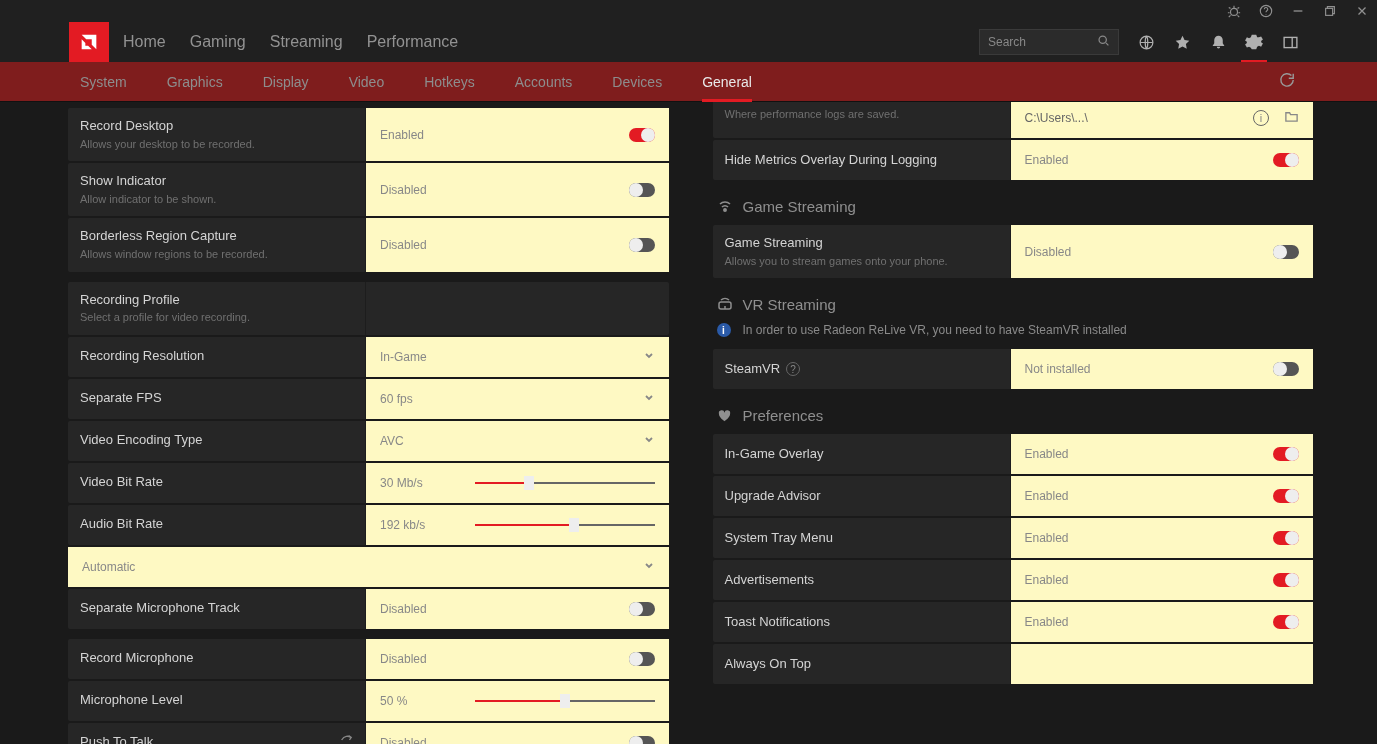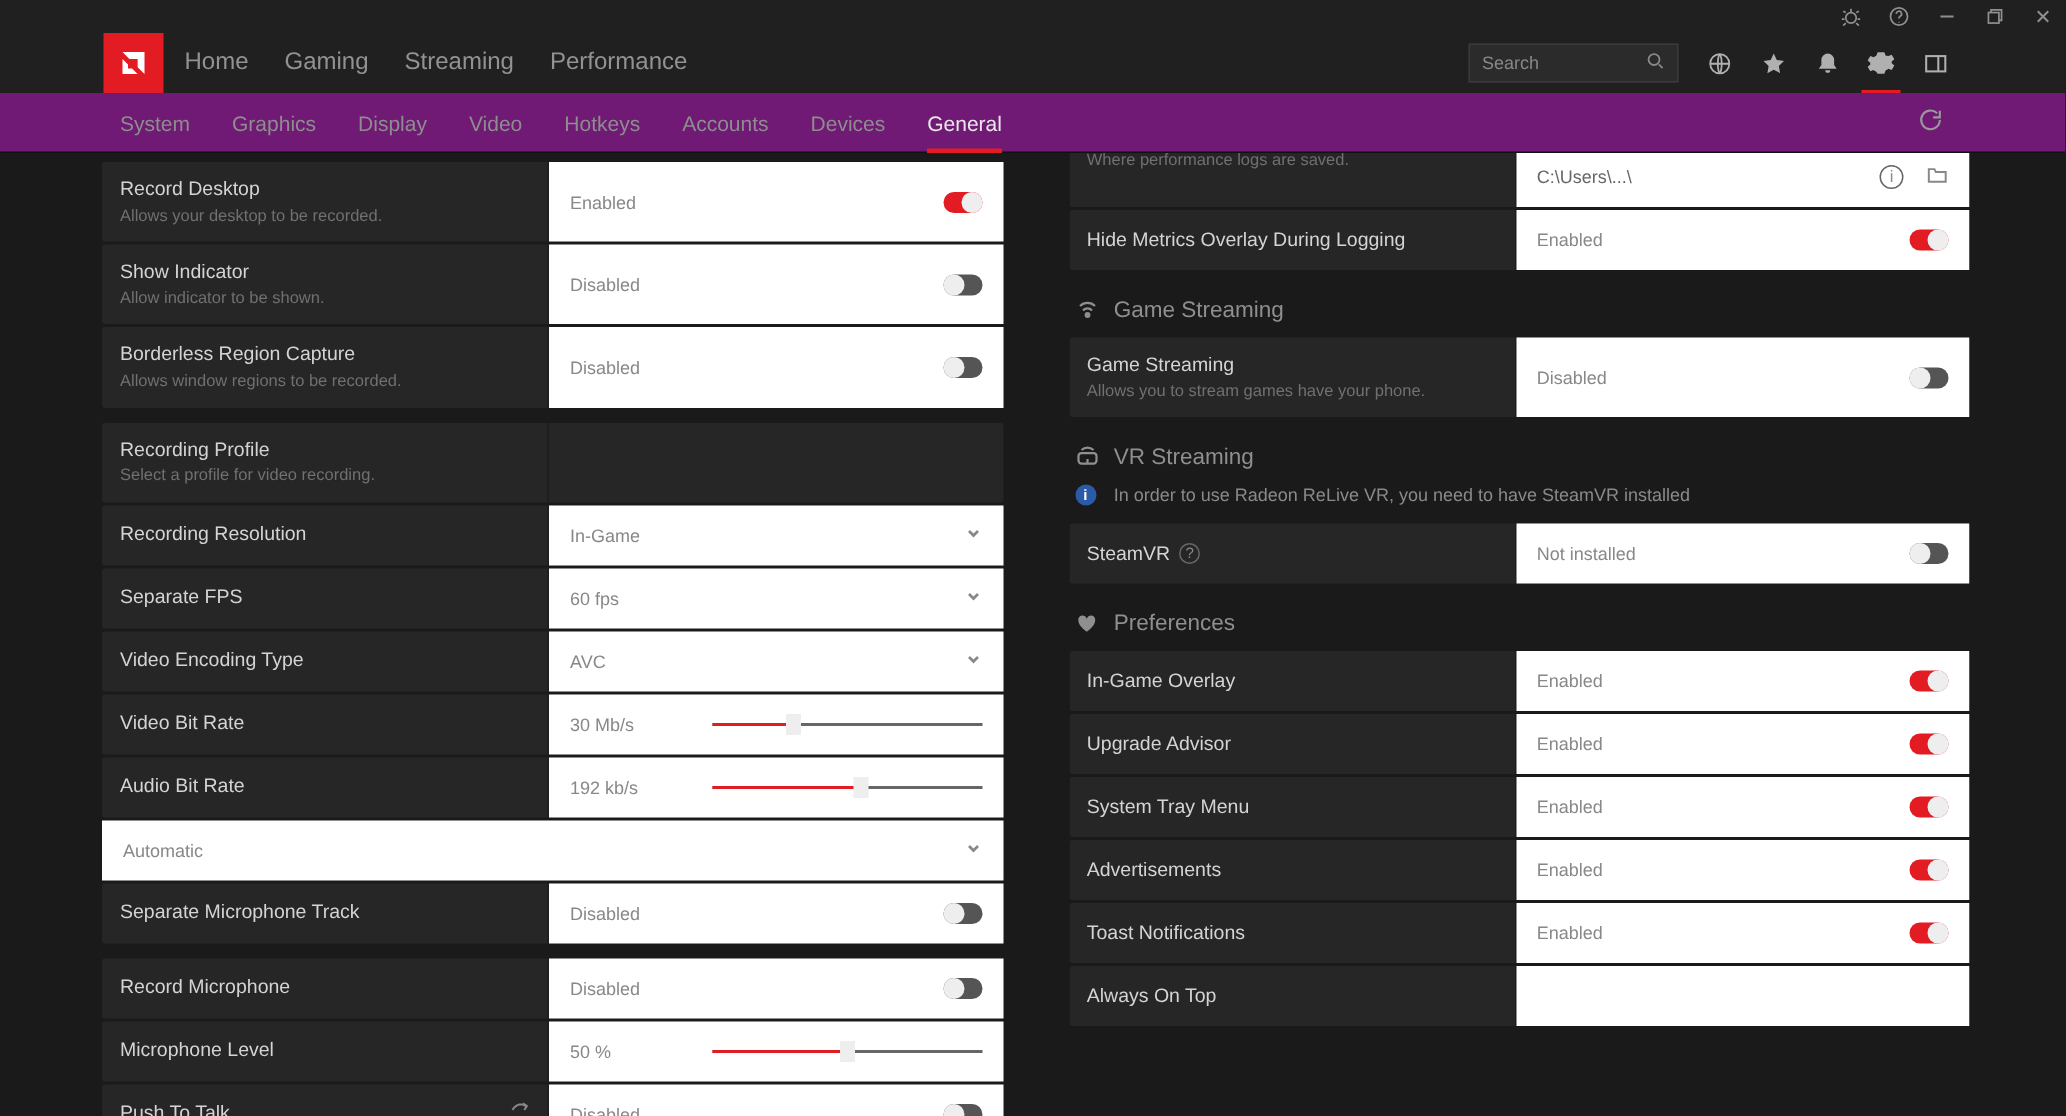--- a/index.html
+++ b/index.html
@@ -14,36 +14,36 @@
 .mainnav { display: flex; gap: 24px; margin-left: 14px; }
 .mainnav a { color: #929292; font-size: 16px; cursor: pointer; }
 .mainbar-right { margin-left: auto; display: flex; align-items: center; gap: 18px; padding-right: 78px; }
 .searchbox { background: #2b2b2b; border: 1px solid #3a3a3a; height: 26px; width: 140px; display: flex; align-items: center; padding: 0 8px; color: #888; font-size: 12px; }
 .searchbox input { background: transparent; border: none; outline: none; color: #ccc; width: 100%; font-size: 12px; }
 .searchbox input::placeholder { color: #888; }
 .searchbox .sicon { color: #888; margin-left: 6px; }
 .topicon { width: 18px; height: 18px; color: #b0b0b0; cursor: pointer; display: flex; align-items: center; justify-content: center; position: relative; }
 .topicon.active::after { content: ''; position: absolute; bottom: -12px; left: -4px; right: -4px; height: 3px; background: #e31b23; }
 
-.tabbar { height: 40px; background: #701a75; border-bottom: 1px solid #111; display: flex; align-items: center; padding-left: 80px; gap: 28px; position: relative; }
+.tabbar { height: 40px; background: #7f1d1d; border-bottom: 1px solid #111; display: flex; align-items: center; padding-left: 80px; gap: 40px; position: relative; }
 .tabbar a { color: #8d8d8d; font-size: 14px; cursor: pointer; padding-bottom: 0; position: relative; }
 .tabbar a.active { color: #e8e8e8; }
 .tabbar a.active::after { content: ''; position: absolute; bottom: -12px; left: 0; right: 0; height: 3px; background: #e31b23; }
 .tabbar .reset { position: absolute; right: 82px; color: #999; cursor: pointer; }
 
 .content { height: calc(744px - 22px - 40px - 40px); display: flex; overflow: hidden; padding: 0 64px 0 68px; gap: 44px; }
 .col { flex: 1; overflow-y: auto; padding-top: 6px; }
 .col::-webkit-scrollbar { width: 0; }
 
 .row { background: #262626; border-radius: 2px; margin-bottom: 2px; display: flex; align-items: stretch; min-height: 40px; }
 .row.gap { margin-top: 10px; }
 .row .left { width: 298px; padding: 10px 12px; display: flex; flex-direction: column; justify-content: center; border-right: 1px solid #1d1d1d; }
 .row .left .title { color: #d4d4d4; font-size: 13px; line-height: 1.3; display: flex; align-items: center; gap: 6px; }
 .row .left .desc { color: #707070; font-size: 11px; margin-top: 2px; line-height: 1.3; }
-.row .right { flex: 1; background: #ffffff; padding: 0 14px; display: flex; align-items: center; position: relative; }
+.row .right { flex: 1; background: #fef9c3; padding: 0 14px; display: flex; align-items: center; position: relative; }
 .row .value { color: #888; font-size: 12px; }
 .row .chevron { position: absolute; right: 14px; color: #888; }
 .row .toggle { position: absolute; right: 14px; width: 26px; height: 14px; border-radius: 7px; background: #555; cursor: pointer; }
 .row .toggle.on { background: #e31b23; }
 .row .toggle .knob { position: absolute; width: 14px; height: 14px; background: #eee; border-radius: 50%; top: 0; left: 0; transition: 0.1s; }
 .row .toggle.on .knob { left: 12px; }
 .row .slider-wrap { position: absolute; right: 14px; width: 180px; height: 14px; display: flex; align-items: center; }
 .row .slider-track { width: 100%; height: 2px; background: #666; position: relative; }
 .row .slider-fill { position: absolute; left: 0; top: 0; height: 100%; background: #e31b23; }
 .row .slider-thumb { position: absolute; width: 10px; height: 14px; background: #eee; top: -6px; transform: translateX(-50%); }
@@ -330,21 +330,21 @@
           <div class="toggle">
             <div class="knob"></div>
           </div>
         </div>
     </div>
 
   </div>
 
   <div class="col col2">
     <div class="row truncated-row" style="margin-top:-10px">
-      <div class="left" style="justify-content:flex-start;padding-top:0">
+      <div class="left" style="justify-content:center;padding-top:0">
           <div class="desc">Where performance logs are saved.</div>
         </div>
       <div class="right">
           <span class="value" style="color:#666">C:\Users\...\</span>
         <span class="info-circle" style="right:44px">i</span>
         <span class="folder-icon"><svg width="15" height="15" viewBox="0 0 16 16" fill="none" stroke="currentColor" stroke-width="1.4">
               <path d="M2 4h4l1 2h7v7H2z"></path>
             </svg></span>
       </div>
     </div>
@@ -365,21 +365,21 @@
           <svg viewBox="0 0 16 16" width="16" height="16" fill="none" stroke="currentColor" stroke-width="1.5">
             <path d="M3 5a7 7 0 0110 0M5 8a4 4 0 016 0"></path>
             <circle cx="8" cy="11" r="1.2" fill="currentColor"></circle>
           </svg>
         </span>
       <span>Game Streaming</span>
     </div>
     <div class="row">
       <div class="left">
           <div class="title">Game Streaming</div>
-          <div class="desc">Allows you to stream games have your phone.</div>
+          <div class="desc">Allows you to stream games onto your phone.</div>
         </div>
       <div class="right">
           <span class="value">Disabled</span>
           <div class="toggle">
             <div class="knob"></div>
           </div>
         </div>
     </div>
 
     <div class="section-header">

